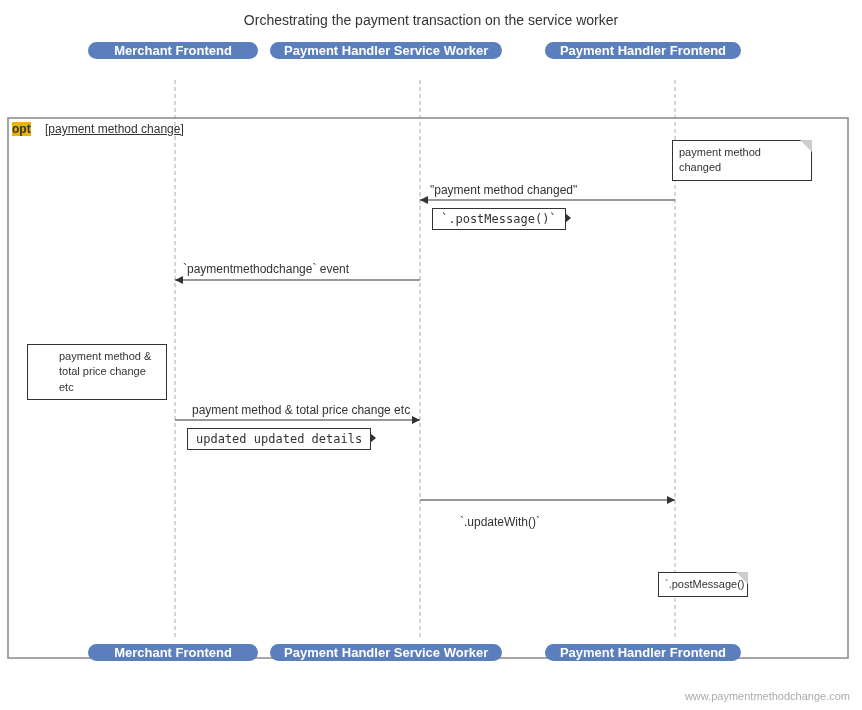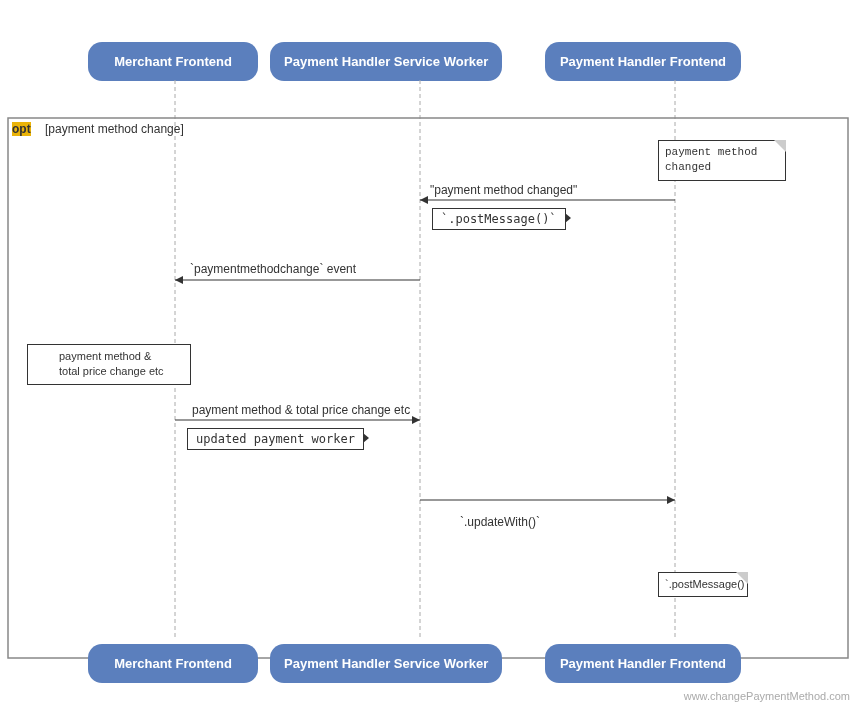--- a/index.html
+++ b/index.html
@@ -27,38 +27,39 @@
       padding-bottom: 8px;
     }
 
     
     .actor-box {
       position: absolute;
       background: #5b7fbd;
       color: #fff;
       font-size: 13px;
       font-weight: bold;
-      padding: 12px 14px;
+      padding: 1px 14px;
       border-radius: 14px;
       text-align: center;
       white-space: nowrap;
     }
 
     .opt-label {
       position: absolute;
       font-size: 11px;
       font-weight: bold;
       color: #333;
       background: #eab308;
     }
 
     .opt-condition {
       position: absolute;
       font-size: 12px;
       color: #333;
+      text-decoration: underline;
     }
 
     .arrow-label {
       position: absolute;
       font-size: 12px;
       color: #333;
       white-space: nowrap;
     }
 
     
@@ -110,20 +111,21 @@
       right: 12px;
       font-size: 11px;
       color: #aaa;
     }
   </style>
 </head>
 <body>
 
 <div id="diagram-container">
 
+  <div class="title">Orchestrating the payment transaction on the service worker</div>
 
   <div class="actor-box" style="left: 88px; top: 42px; min-width: 170px; text-align:center;">Merchant Frontend</div>
   <div class="actor-box" style="left: 270px; top: 42px; min-width: 196px; text-align:center;">Payment Handler Service Worker</div>
   <div class="actor-box" style="left: 545px; top: 42px; min-width: 196px; text-align:center;">Payment Handler Frontend</div>
 
   <svg style="position:absolute;top:0;left:0;width:862px;height:710px;">
 
     <line x1="175" y1="80" x2="175" y2="638" stroke="#aaa" stroke-width="1" stroke-dasharray="4,3"></line>
     <line x1="420" y1="80" x2="420" y2="638" stroke="#aaa" stroke-width="1" stroke-dasharray="4,3"></line>
     <line x1="675" y1="80" x2="675" y2="638" stroke="#aaa" stroke-width="1" stroke-dasharray="4,3"></line>
@@ -140,60 +142,60 @@
     <polygon points="420,420 412,416 412,424" fill="#333"></polygon>
 
     <line x1="420" y1="500" x2="675" y2="500" stroke="#333" stroke-width="1.2"></line>
     <polygon points="675,500 667,496 667,504" fill="#333"></polygon>
   </svg>
 
   <div class="opt-label" style="left: 12px; top: 122px; font-size:12px; font-weight:bold;">opt</div>
 
   <div class="opt-condition" style="left: 45px; top: 122px; font-size:12px;">[payment method change]</div>
 
-  <div class="note-box" style="left: 658px; top: 140px; width: 128px; font-family: Liberation Mono, monospace;">
+  <div class="note-box" style="left: 672px; top: 140px; width: 140px;">
     <span>payment method changed</span>
     <div class="note-box-corner"></div>
   </div>
 
   <div class="arrow-label" style="left: 430px; top: 183px;">
     <span>"payment method changed"</span>
   </div>
 
   <div class="method-box" style="left: 432px; top: 208px;">
     <span>`.postMessage()`</span>
   </div>
 
-  <div class="arrow-label" style="left: 190px; top: 262px;">
+  <div class="arrow-label" style="left: 183px; top: 262px;">
     <span>`paymentmethodchange` event</span>
   </div>
 
 
-  <div class="note-box" style="left: 27px; top: 344px; width: 164px; line-height:1.4;padding-left:31px;">
+  <div class="note-box" style="left: 27px; top: 344px; width: 140px; line-height:1.4;padding-left:31px;">
     payment method &amp;<br>total price change etc
   </div>
 
   <div class="arrow-label" style="left: 192px; top: 403px; text-align: center;">
     <span>payment method &amp;
 total price change etc</span>
   </div>
 
   <div class="method-box" style="left: 187px; top: 428px;">
-    <span>updated payment worker</span>
+    <span>updated updated details</span>
   </div>
 
   <div class="arrow-label" style="left: 460px; top: 482px; margin-top: 33px;">
     <span>`.updateWith()`</span>
   </div>
 
 
   <div class="note-box" style="left: 658px; top: 572px; width: 90px;">
     <span>`.postMessage()`</span>
     <div class="note-box-corner"></div>
   </div>
 
   <div class="actor-box" style="left: 88px; top: 644px; min-width: 170px; text-align:center;">Merchant Frontend</div>
   <div class="actor-box" style="left: 270px; top: 644px; min-width: 196px; text-align:center;">Payment Handler Service Worker</div>
   <div class="actor-box" style="left: 545px; top: 644px; min-width: 196px; text-align:center;">Payment Handler Frontend</div>
 
-  <div class="watermark">www.changePaymentMethod.com</div>
+  <div class="watermark">www.paymentmethodchange.com</div>
 
 </div>
 
 </body></html>

